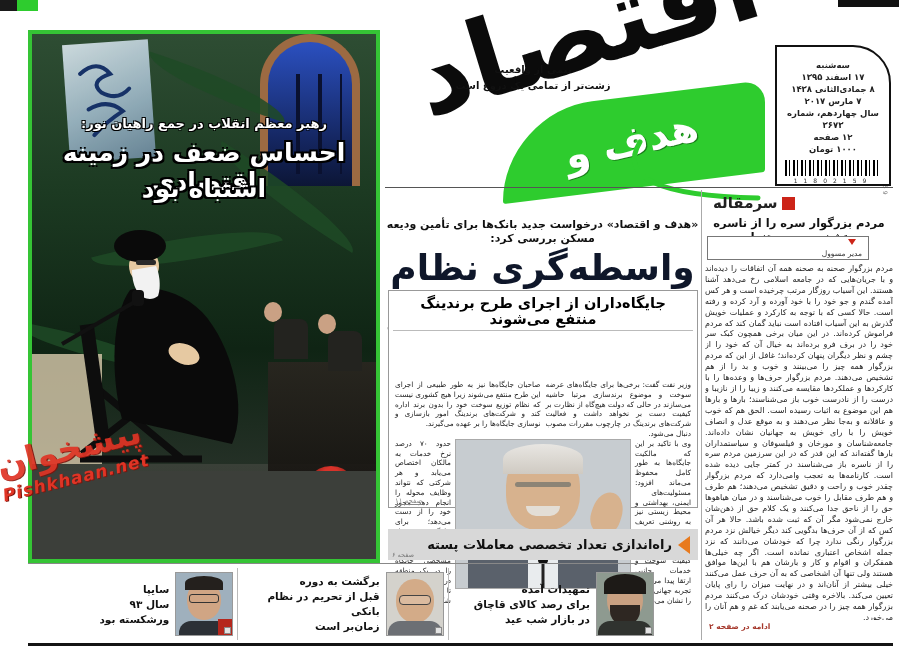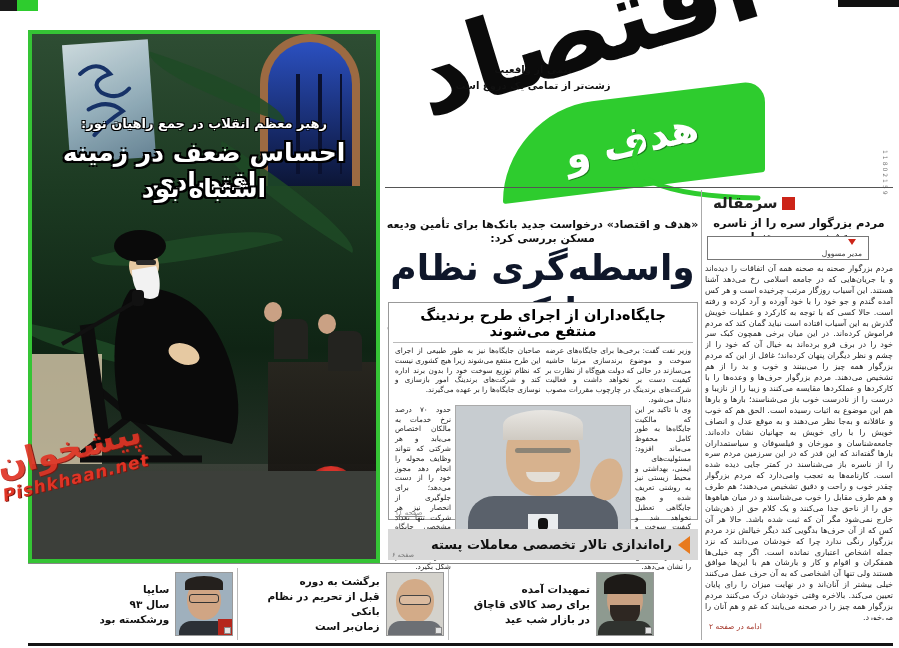--- a/index.html
+++ b/index.html
@@ -81,26 +81,26 @@
      letter-spacing:1px;direction:ltr;text-shadow:1px 1px 0 #7d150d;}
 
   
   #main-story{left:385px;top:190px;width:315px;height:112px;text-align:center;margin-top:28px;}
   #main-kicker{font-size:11px;font-weight:bold;color:#111;line-height:14px;}
   .main-headline{font-size:36px;font-weight:bold;color:#0f172a;line-height:43px;
      letter-spacing:-1px;}
   #main-page-ref{position:absolute;left:2px;bottom:-4px;font-size:7px;color:#888;}
 
   
-  #second-story{left:388px;top:302px;width:310px;height:218px;border:1px solid #999;
+  #second-story{left:388px;top:290px;width:310px;height:218px;border:1px solid #999;
      box-sizing:border-box;background:#fff;}
   #second-headline{font-size:14.5px;font-weight:bold;text-align:center;color:#000;
      padding:4px 6px 3px;border-bottom:1px solid #bbb;margin:0 4px;}
   .story-cols{display:flex;flex-direction:row;gap:5px;padding:3px 6px 0;}
-  .story-col{flex:1;font-size:7.3px;line-height:9.8px;text-align:justify;color:#222;}
+  .story-col{flex:1;font-size:7.3px;line-height:9.8px;text-align:justify;color:#222;margin-top:46px;}
   #second-lower{display:flex;gap:4px;padding:0 6px;}
   .side-col{flex:0 0 56px;font-size:7.3px;line-height:9.8px;text-align:justify;color:#222;}
   #minister-photo{flex:1;height:148px;position:relative;background:#c7ccd0;
      border:1px solid #aaa;overflow:hidden;}
   #m-head{position:absolute;left:50%;top:8px;transform:translateX(-50%);
      width:74px;height:82px;border-radius:46% 46% 42% 42%;background:#d7b28e;}
   #m-hair{position:absolute;left:50%;top:4px;transform:translateX(-50%);
      width:80px;height:30px;border-radius:50% 50% 0 0;
      background:linear-gradient(180deg,#e8e6e2 0,#cfcac2 100%);}
   #m-brow{position:absolute;left:50%;top:42px;transform:translateX(-50%);
@@ -137,21 +137,21 @@
      font-size:11.5px;font-weight:bold;color:#111;}
   #byline-box{position:absolute;left:2px;top:44px;width:160px;height:22px;
      border:1px solid #777;background:#fff;}
   #byline-marker{position:absolute;right:12px;top:2px;width:0;height:0;
      border-left:4px solid transparent;border-right:4px solid transparent;
      border-top:6px solid #cc2418;}
   #byline{position:absolute;right:6px;bottom:1px;font-size:7.5px;color:#333;}
   #editorial-body{position:absolute;left:0;top:72px;width:100%;height:356px;
      font-size:8px;line-height:10.9px;text-align:justify;color:#1c1c1c;overflow:hidden;}
   #editorial-continuation{position:absolute;left:4px;top:430px;font-size:7.5px;
-     font-weight:normal;color:#a5372b;}
+     font-weight:bold;color:#a5372b;}
   #editorial-divider{left:701px;top:190px;height:450px;}
 
   
   #bottom-row{left:28px;top:568px;width:630px;height:72px;display:flex;flex-direction:row;}
   .news-cell{flex:1;display:flex;flex-direction:row;gap:6px;padding:2px 4px;
      border-left:1px solid #bbb;align-items:center;}
   .news-cell:last-child{border-left:none;}
   .face{position:relative;flex:0 0 56px;height:62px;border:1px solid #999;overflow:hidden;}
   .head{position:absolute;left:50%;transform:translateX(-50%);border-radius:48%;}
   .torso{position:absolute;left:50%;transform:translateX(-50%);bottom:-2px;
@@ -207,20 +207,31 @@
     <div id="masthead-title-secondary">هدف و</div>
     <div id="motto">
       <div>نیمی از واقعیت</div>
       <div>زشت‌تر از تمامی یک دروغ است</div>
     </div>
     <svg id="swoosh" width="170" height="70">
       <path d="M40,4 C18,40 60,58 158,60" stroke="#2ecc2e" stroke-width="5" fill="none" stroke-linecap="round"></path>
     </svg>
   </section>
 
+  <div id="issue-box" class="abs" dir="rtl">
+    <div class="issue-line">سه‌شنبه</div>
+    <div class="issue-line">۱۷ اسفند ۱۳۹۵</div>
+    <div class="issue-line">۸ جمادی‌الثانی ۱۴۳۸</div>
+    <div class="issue-line">۷ مارس ۲۰۱۷</div>
+    <div class="issue-line">سال چهاردهم، شماره ۳۶۷۳</div>
+    <div class="issue-line">۱۲ صفحه</div>
+    <div class="issue-line">۱۰۰۰ تومان</div>
+    <div id="barcode"></div>
+    <div id="barcode-number">11802159</div>
+  </div>
   <div id="edge-number" class="abs">11802159</div>
   <div id="masthead-rule" class="rule"></div>
 
   <section id="lead" class="abs">
     <div id="lead-bg"></div>
     <div id="banner">
       <svg width="74" height="100">
         <path d="M10,20 q18,-14 30,2 q-22,6 -10,18 q16,10 28,-2 M16,56 q20,-10 34,4 q-18,10 -30,22" stroke="#15306e" stroke-width="4" fill="none" stroke-linecap="round"></path>
       </svg>
     </div>
@@ -296,21 +307,21 @@
         <div id="m-hand"></div>
         <div id="m-mic"></div>
         <div id="m-michead"></div>
       </div>
       <div class="side-col">حدود ۷۰ درصد نرخ خدمات به مالکان اختصاص می‌یابد و هر شرکتی که نتواند وظایف محوله را انجام دهد مجوز خود را از دست می‌دهد؛ برای جلوگیری از انحصار نیز هر شرکت تنها تعداد مشخصی جایگاه را در یک منطقه در اختیار می‌گیرد تا رقابت سالم شکل بگیرد.</div>
     </div>
     <div id="second-page-ref">صفحه ۱۱</div>
   </section>
 
   <section id="strip-story" class="abs" dir="rtl">
-    <span id="strip-headline">راه‌اندازی تالار تخصصی معاملات پسته</span>
+    <span id="strip-headline">راه‌اندازی تعداد تخصصی معاملات پسته</span>
     <span id="strip-arrow"></span>
   </section>
   <div id="strip-page-ref" class="abs">صفحه ۶</div>
 
   <div id="editorial-divider" class="vrule"></div>
   <section id="editorial" class="abs" dir="rtl">
     <div id="editorial-label-row">
       <span id="section-marker"></span>
       <span id="editorial-label">سرمقاله</span>
     </div>

